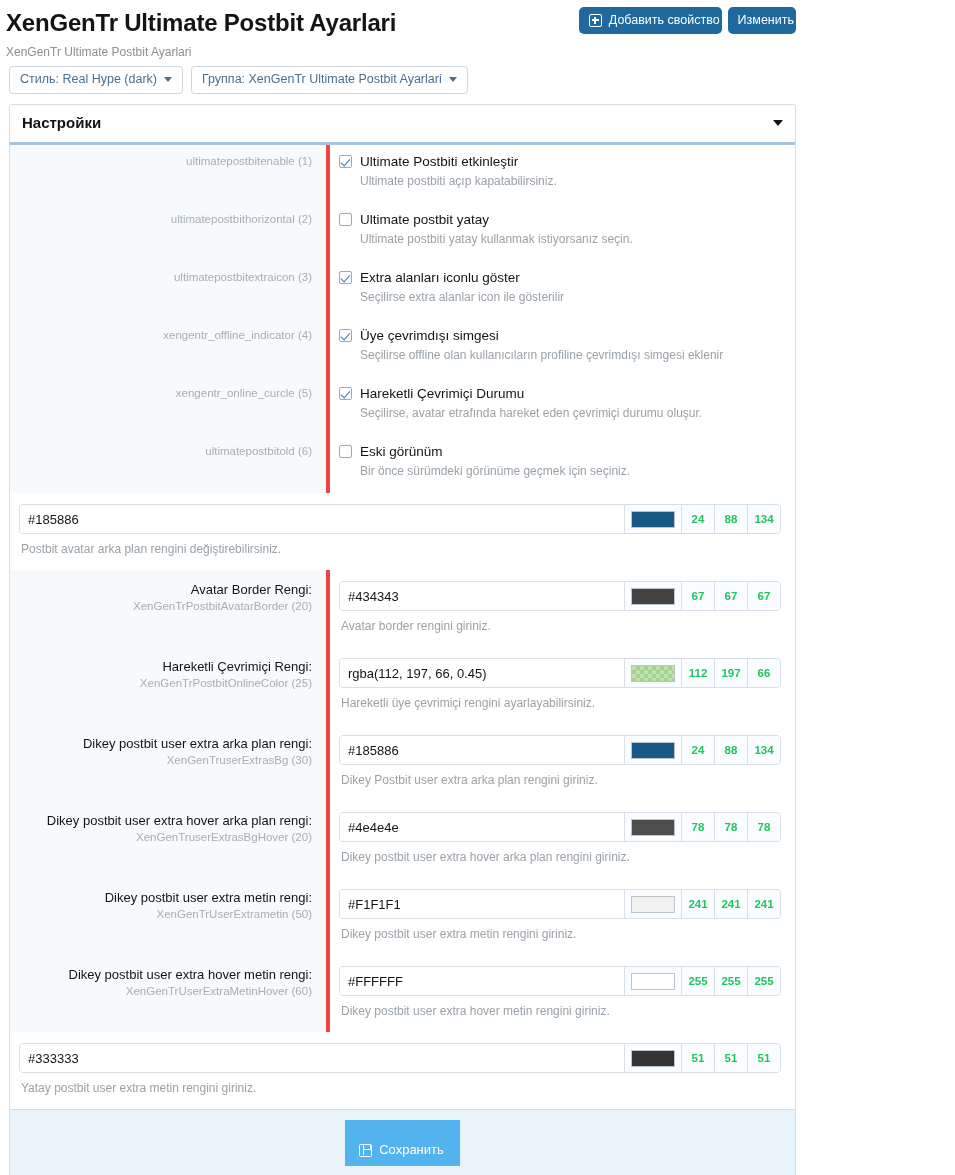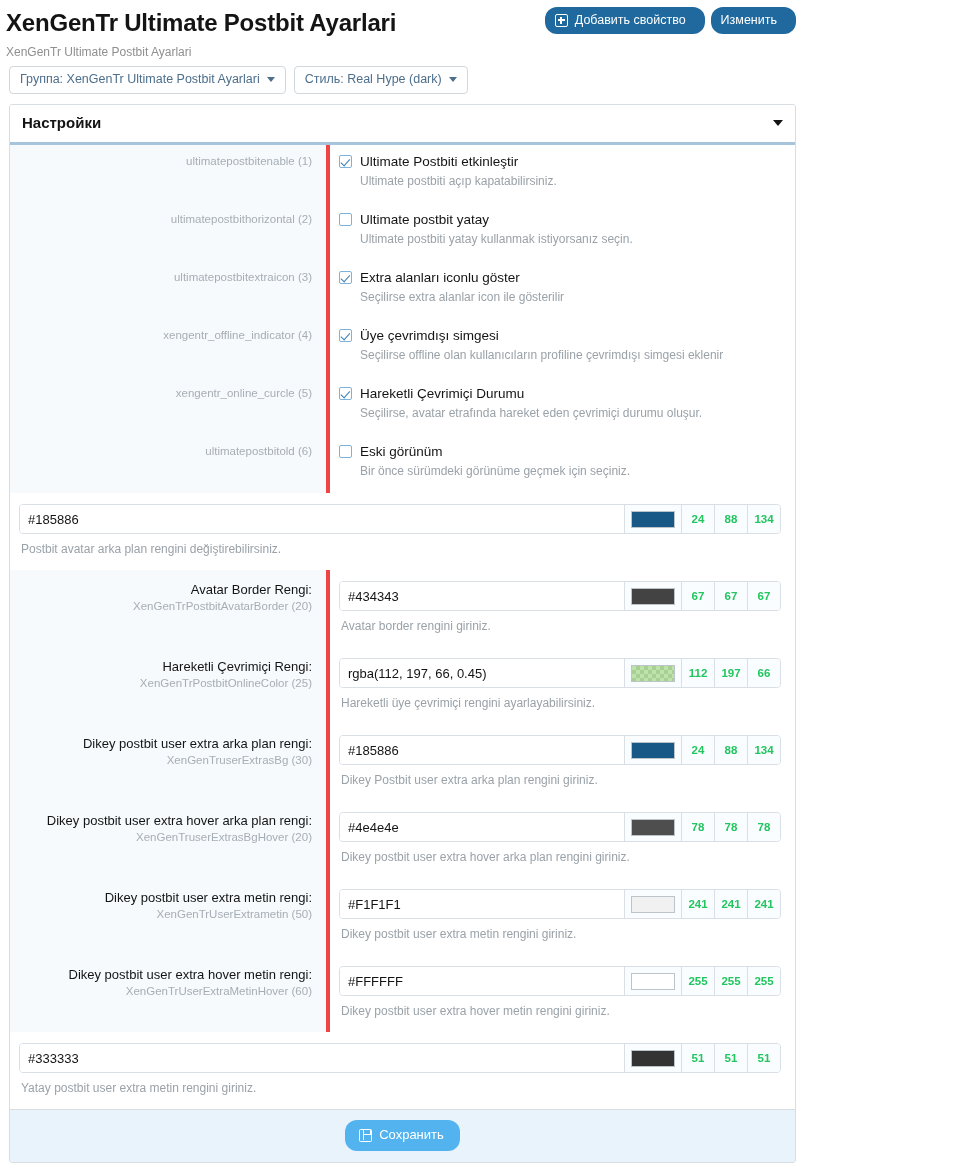--- a/index.html
+++ b/index.html
@@ -40,24 +40,24 @@
     position: absolute;
     top: 7px; right: 9px;
     display: flex;
     gap: 6px;
     align-items: flex-start;
   }
   .btn-primary {
     background: #1f699e;
     color: #ffffff;
     border: none;
-    border-radius: 12px;
+    border-radius: 5px;
     font-size: 12.5px;
     font-family: "Liberation Sans", sans-serif;
-    padding: 6px 19px 7px 10px;
+    padding: 6px 2px 7px 10px;
     display: inline-flex;
     align-items: center;
     gap: 7px;
     cursor: pointer;
     line-height: 14px;
     white-space: nowrap;
   }
   .icon-plus-square {
     width: 13px; height: 13px;
     border: 1.4px solid #ffffff;
@@ -285,25 +285,25 @@
   
   .block-footer {
     background: #e8f3fb;
     border-top: 1px solid #d8dde1;
     padding: 10px 0 11px 0;
     text-align: center;
   }
   .btn-save {
     background: #52b3ef;
     border: none;
-    border-radius: 12px;
+    border-radius: 0;
     color: #ffffff;
     font-size: 13px;
     font-family: "Liberation Sans", sans-serif;
-    padding: 7px 16px 8px 14px;
+    padding: 22px 16px 8px 14px;
     display: inline-flex;
     align-items: center;
     gap: 7px;
     cursor: pointer;
     line-height: 16px;
   }
   .icon-save {
     width: 13px; height: 13px;
     border: 1.3px solid #ffffff;
     border-radius: 1.5px;
@@ -339,25 +339,25 @@
       <button class="btn-primary">
         <span class="icon-plus-square"></span>
         <span>Добавить свойство</span>
       </button>
       <button class="btn-primary">Изменить</button>
     </div>
   </div>
 
   <div class="filter-bar">
     <button class="filter-chip">
-      <span>Группа: XenGenTr Ultimate Postbit Ayarlari</span>
+      <span>Стиль: Real Hype (dark)</span>
       <span class="caret-down"></span>
     </button>
     <button class="filter-chip">
-      <span>Стиль: Real Hype (dark)</span>
+      <span>Группа: XenGenTr Ultimate Postbit Ayarlari</span>
       <span class="caret-down"></span>
     </button>
   </div>
 
   <div class="block">
 
     <div class="block-header">
       <span class="block-header-title">Настройки</span>
       <span class="block-caret"></span>
     </div>

